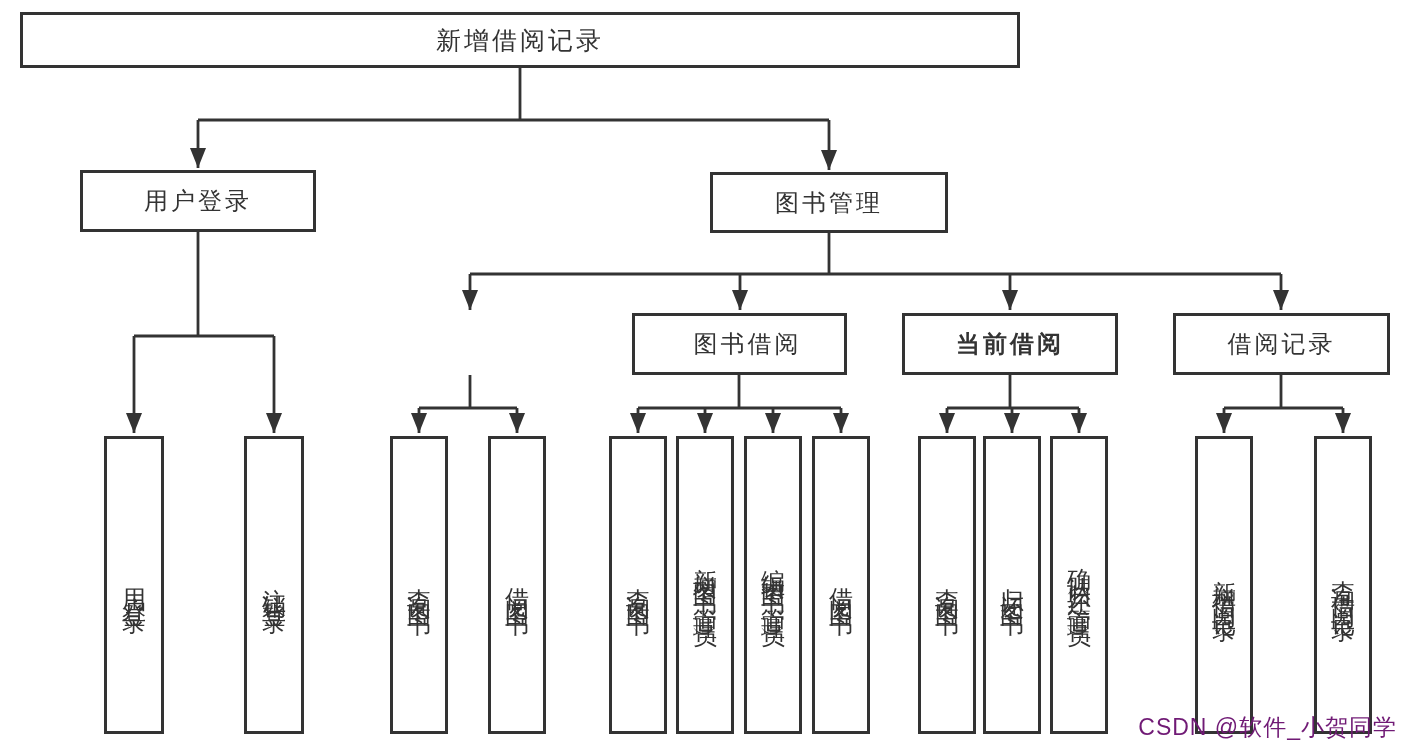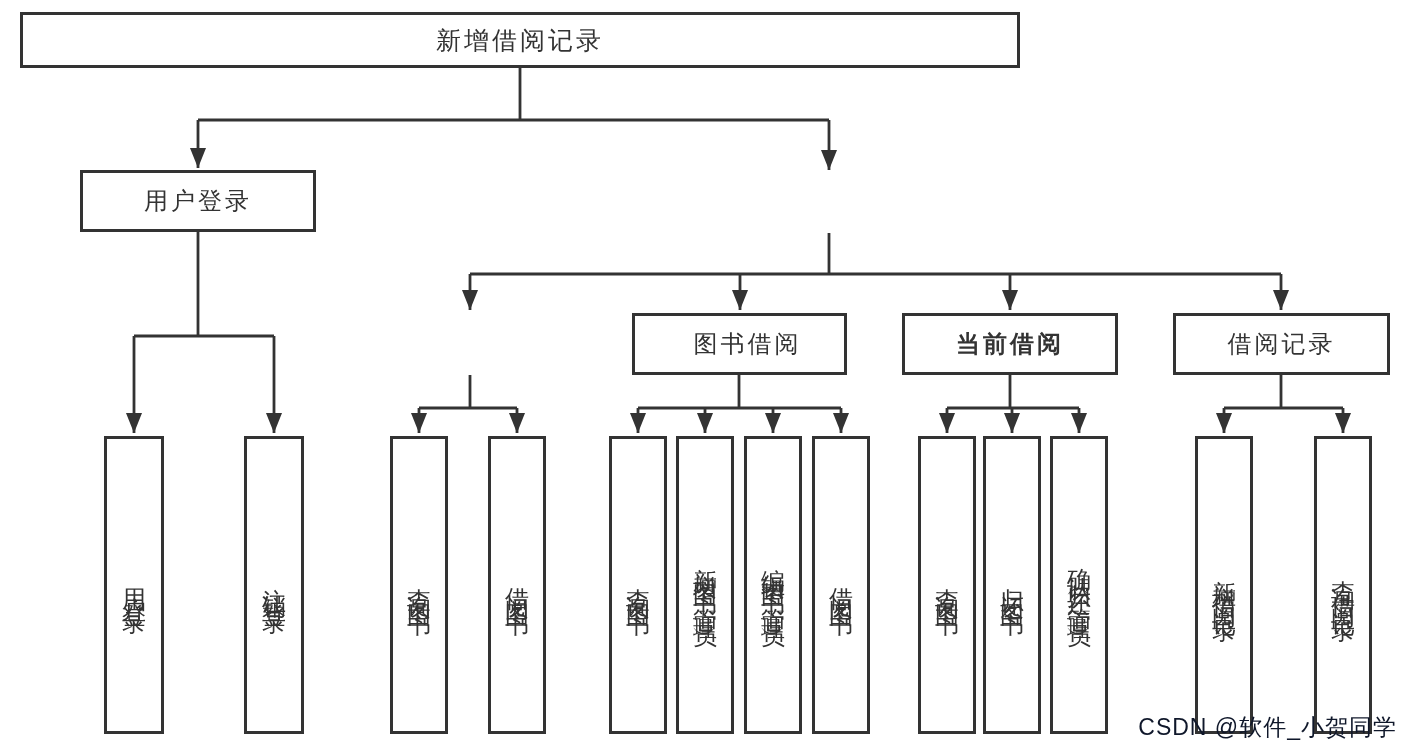--- a/index.html
+++ b/index.html
@@ -28,21 +28,21 @@
     text-orientation:mixed;
     font-size:24px;
     letter-spacing:8px;
     line-height:1;
     color:#333333;
   }
   .watermark{
     position:absolute;
     right:8px;bottom:4px;
     font-size:23px;
-    color:#0f172a;
+    color:#701a75;
     letter-spacing:1px;
     z-index:3;
     white-space:nowrap;
   }
 </style>
 </head>
 <body>
 
 <div id="canvas">
 
@@ -96,20 +96,23 @@
     </g>
   </svg>
 
   <div class="box h-box root-box" style="left:20px;top:12px;width:1000px;height:56px;">
     <span>新增借阅记录</span>
   </div>
 
   <div class="box h-box" style="left:80px;top:170px;width:236px;height:62px;">
     <span>用户登录</span>
   </div>
+  <div class="box h-box" style="left:710px;top:172px;width:238px;height:61px;">
+    <span>图书管理</span>
+  </div>
 
   <div class="box h-box" style="left:632px;top:313px;width:215px;height:62px;padding-left:16px;">
     <span>图书借阅</span>
   </div>
   <div class="box h-box" style="left:902px;top:313px;width:216px;height:62px;font-weight:bold;">
     <span>当前借阅</span>
   </div>
   <div class="box h-box" style="left:1173px;top:313px;width:217px;height:62px;">
     <span>借阅记录</span>
   </div>

